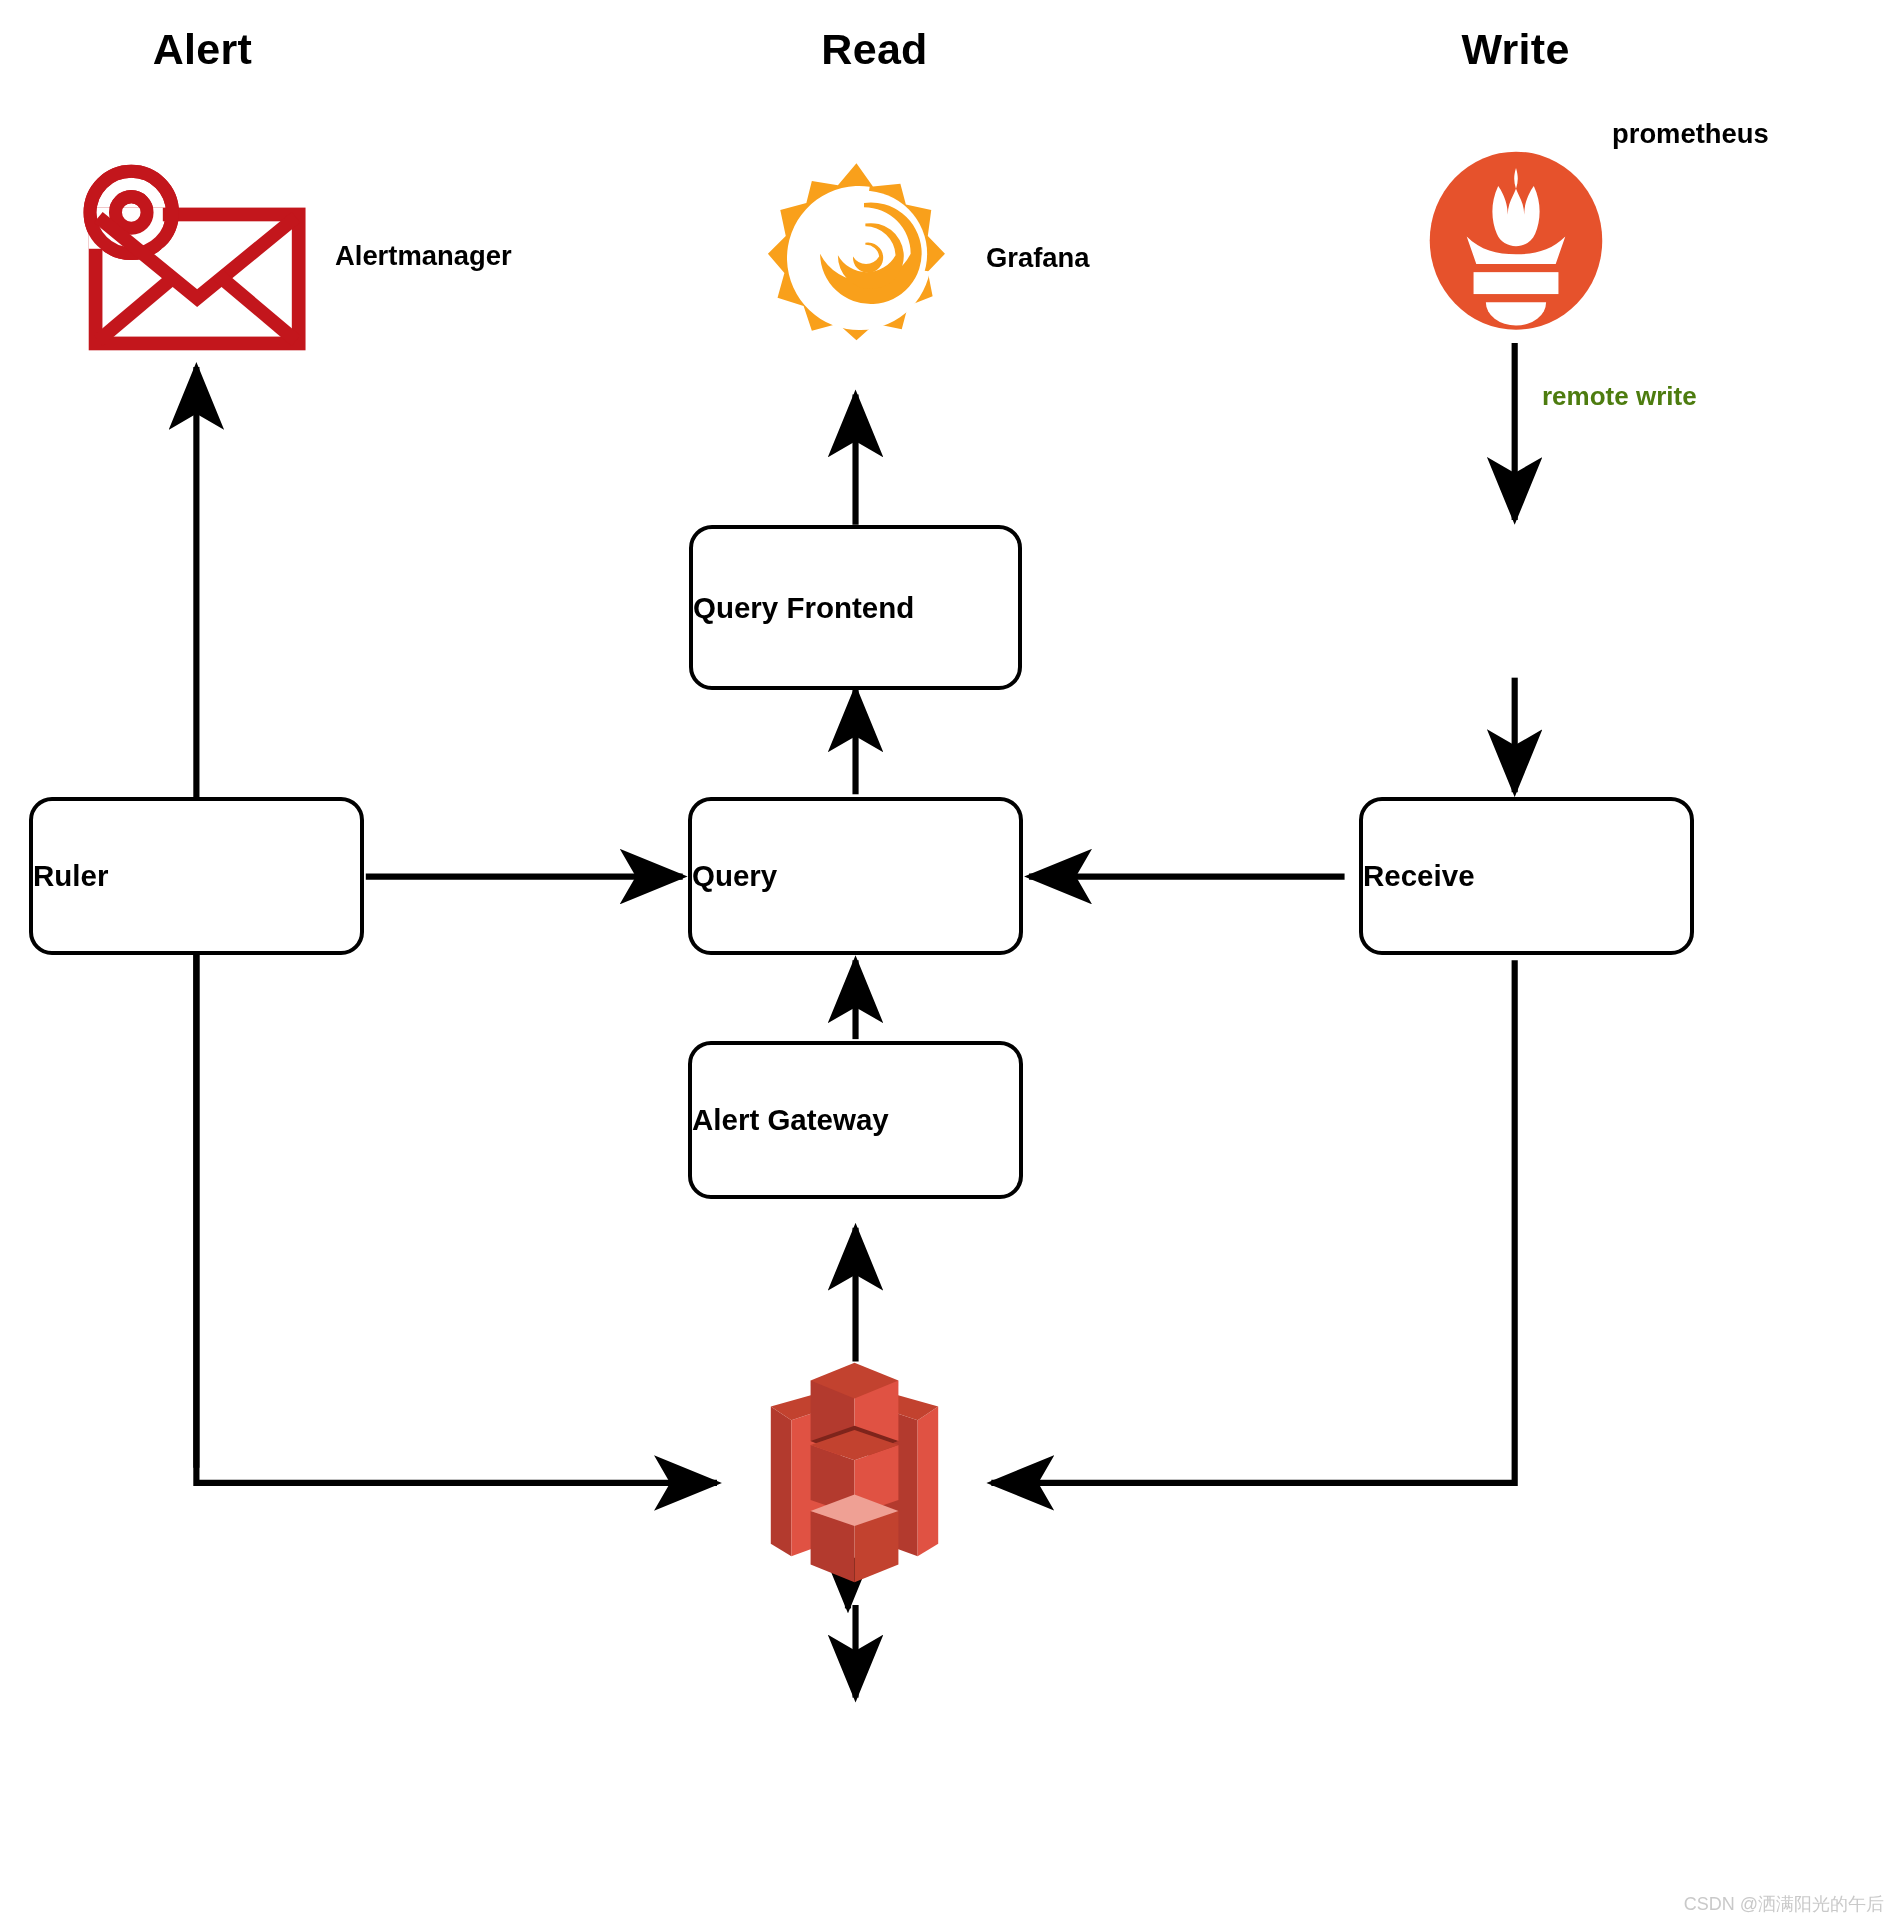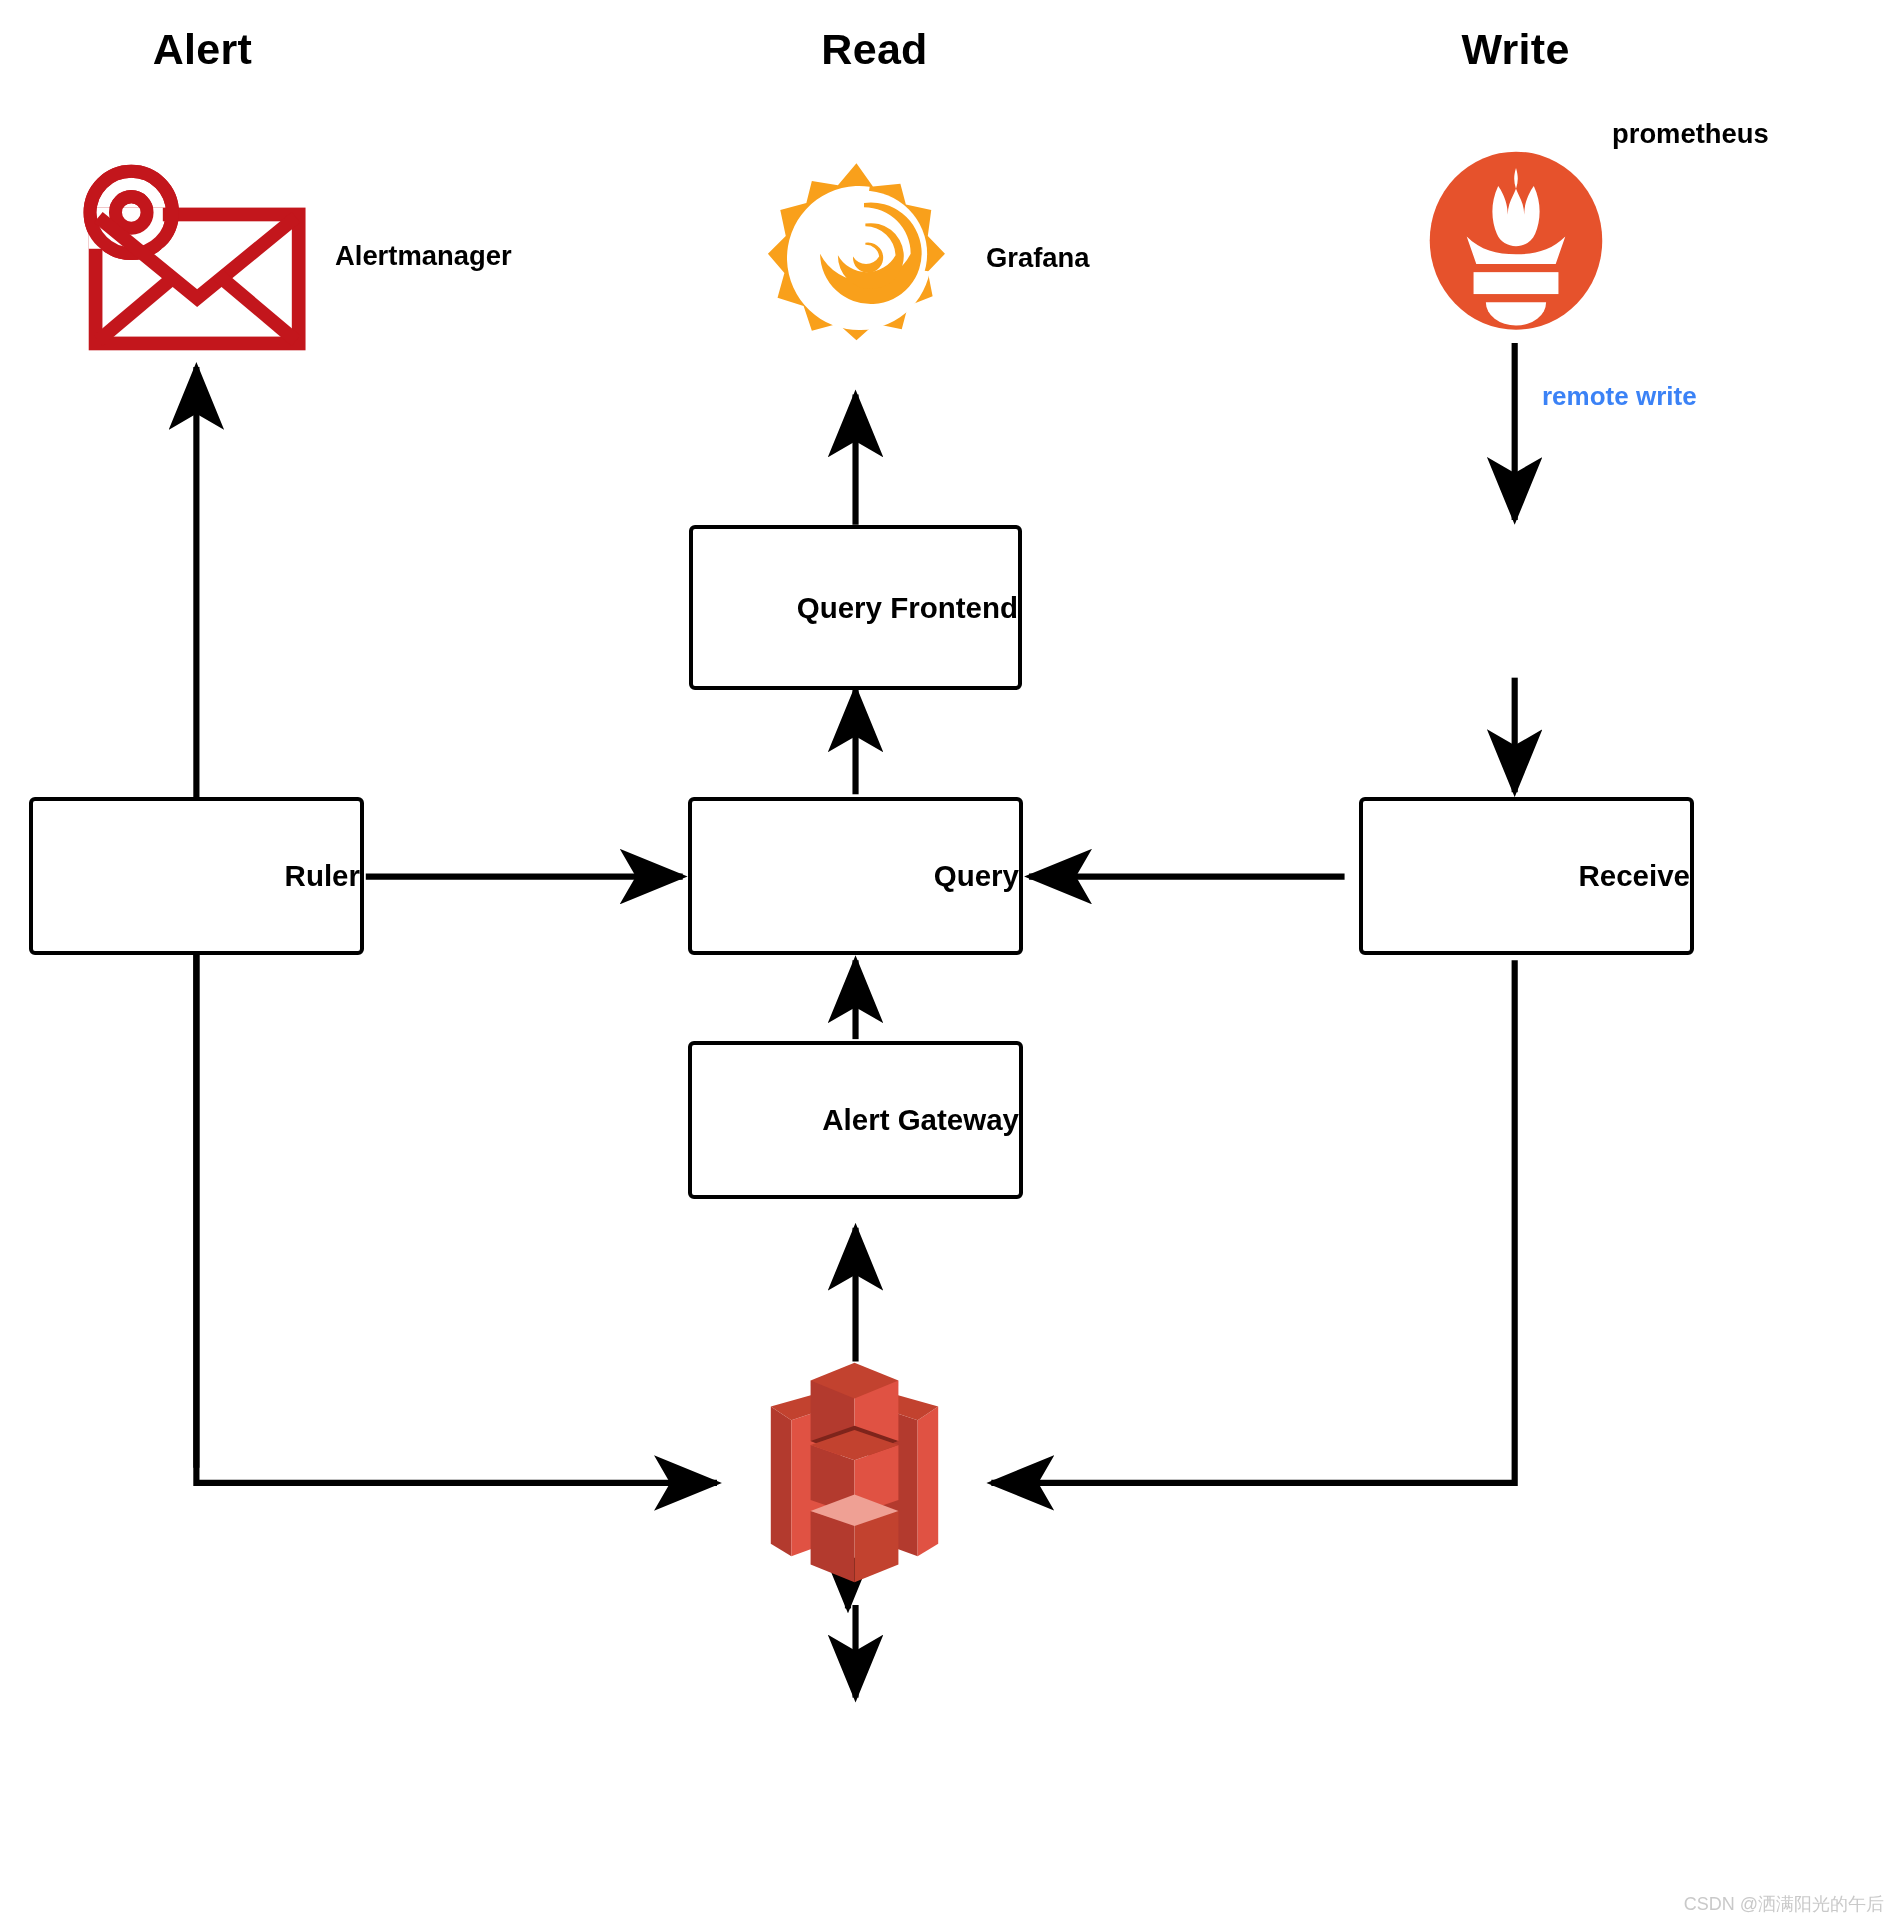--- a/index.html
+++ b/index.html
@@ -22,46 +22,46 @@
     font-weight: bold;
     font-size: 43px;
     color: #000000;
     text-align: center;
     white-space: nowrap;
     letter-spacing: 0.3px;
   }
   .node-box {
     position: absolute;
     border: 4.8px solid #000000;
-    border-radius: 6px;
+    border-radius: 23px;
     background: #ffffff;
     display: flex;
     align-items: center;
-    justify-content: flex-end;
+    justify-content: flex-start;
     box-sizing: border-box;
   }
   .node-label {
     font-weight: bold;
     font-size: 29.5px;
     color: #000000;
     white-space: nowrap;
     text-align: center;
   }
   .side-label {
     position: absolute;
     font-weight: bold;
     font-size: 27.4px;
     color: #000000;
     white-space: nowrap;
   }
   .edge-label {
     position: absolute;
     font-weight: bold;
     font-size: 26px;
-    color: #3b82f6;
+    color: #4d7c0f;
     white-space: nowrap;
   }
   .logo {
     position: absolute;
   }
   #edges {
     position: absolute;
     left: 0;
     top: 0;
     width: 1899px;

